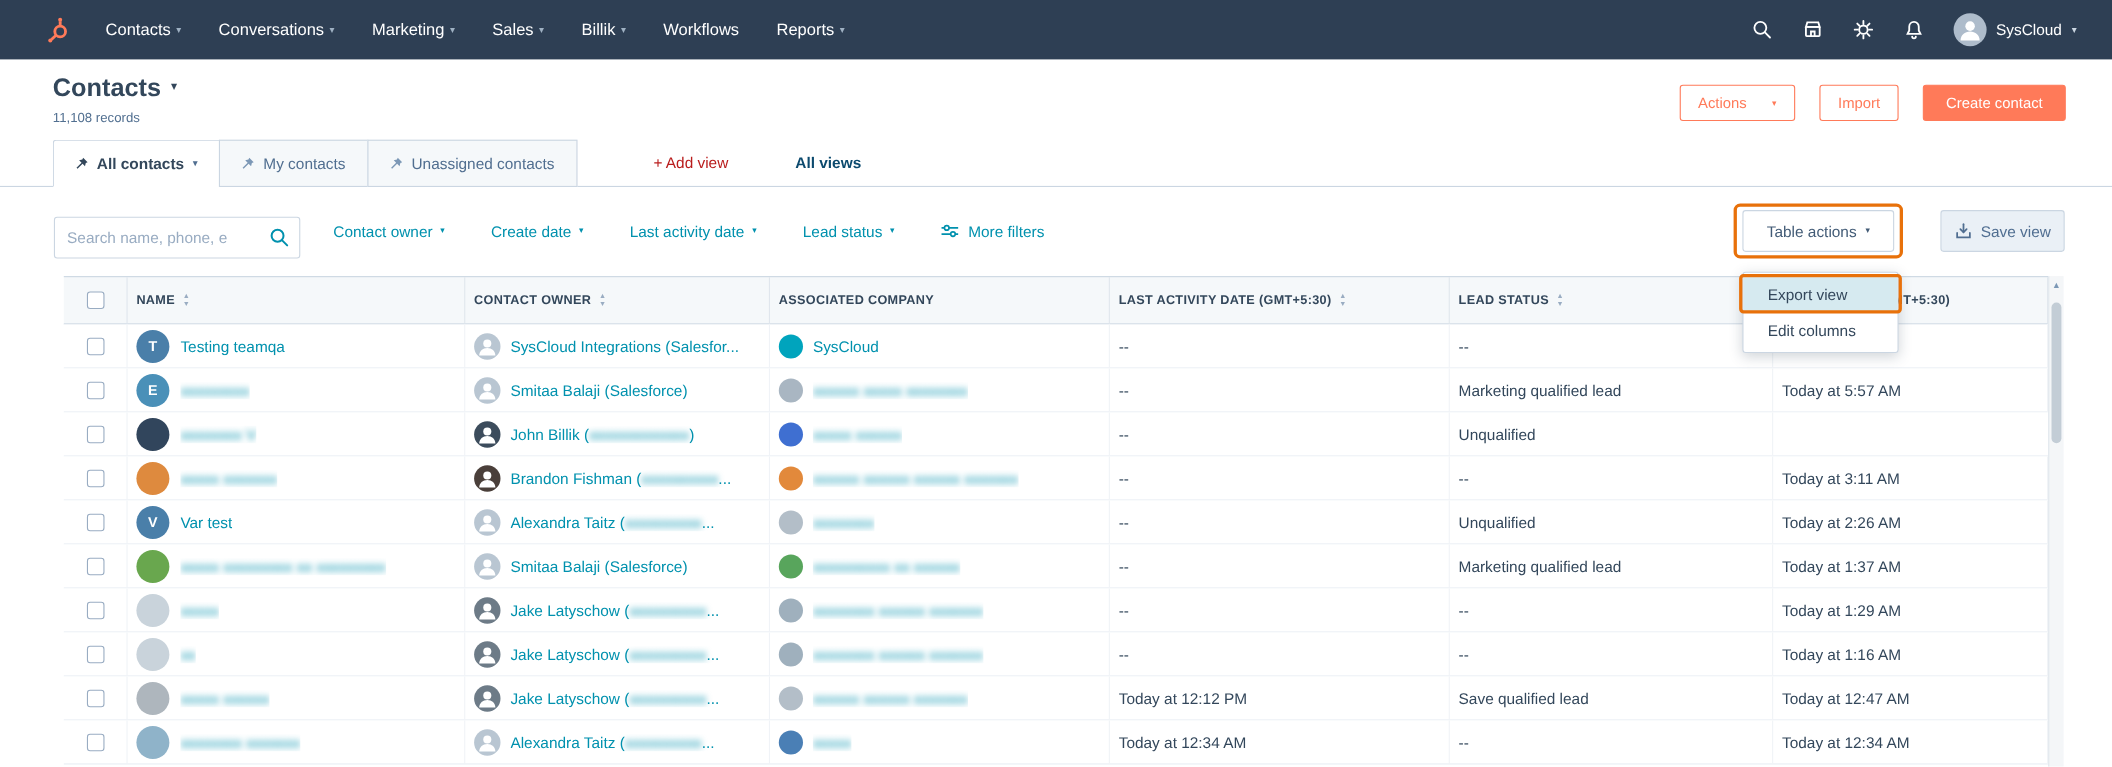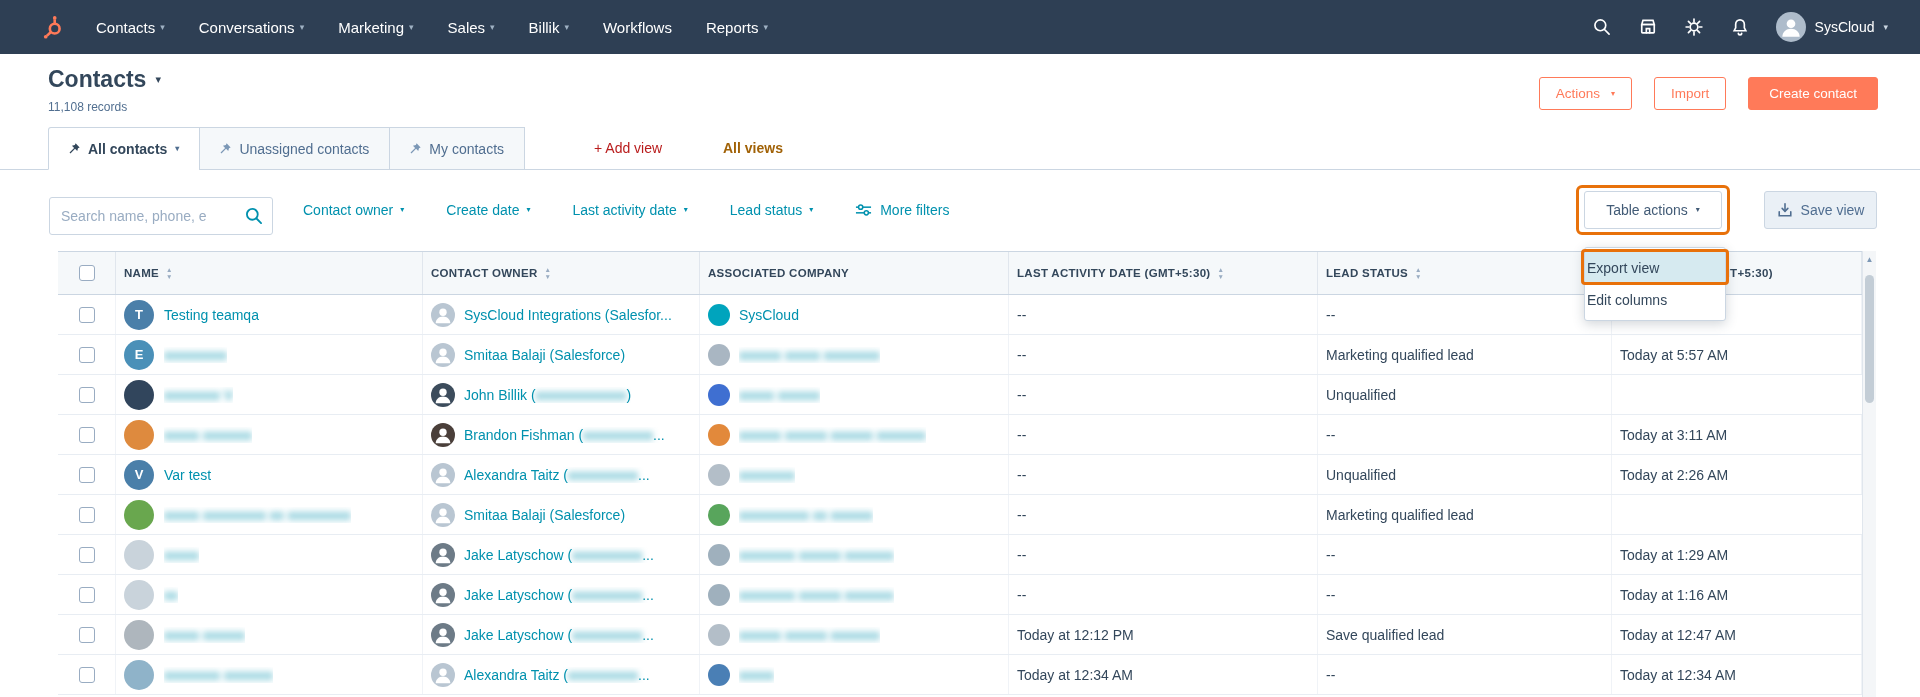--- a/index.html
+++ b/index.html
@@ -20,36 +20,36 @@
   .avatar-nav{width:30px;height:30px;border-radius:50%;background:#aebccb;overflow:hidden;display:flex;align-items:center;justify-content:center}
   .avatar-nav svg{width:26px;height:26px}
   .account .caret{color:#cbd6e2}
 
   
   .title{position:absolute;left:48px;top:66px;display:flex;align-items:center;gap:9px;cursor:pointer}
   .title .t{font-size:23px;font-weight:700;color:#33475b}
   .title .caret{font-size:11px;color:#33475b}
   .records{position:absolute;left:48px;top:100px;font-size:12px;color:#516f90}
   .header-buttons{position:absolute;top:77px;right:42px;display:flex;gap:22px;align-items:center}
-  .btn{height:33px;padding:0 16px;border-radius:3px;font-size:13.5px;font-family:"Liberation Sans",sans-serif;cursor:pointer;display:flex;align-items:center;gap:11px}
+  .btn{height:33px;padding:0 16px;border-radius:3px;font-size:13.5px;font-family:"Liberation Sans",sans-serif;cursor:pointer;display:flex;align-items:center;gap:23px}
   .btn.outline{background:#fff;border:1px solid #ff7a59;color:#ff7a59}
   .btn.primary{background:#ff7a59;border:1px solid #ff7a59;color:#fff;padding:0 20px}
   .btn .caret{font-size:8px}
 
   
   .panel{position:absolute;left:0;top:169px;width:1920px;height:528px;background:#fff;border-top:1px solid #cbd6e2}
   .tabs-row{position:absolute;left:48px;top:127px;height:43px;display:flex;align-items:stretch;z-index:2}
   .tab{display:flex;align-items:center;gap:8px;padding:0 20px;font-size:14px;color:#506e90;background:#f5f8fa;border:1px solid #cbd6e2;margin-left:-1px;cursor:pointer;white-space:nowrap}
   .tab:first-child{margin-left:0;border-top-left-radius:3px}
   .tab.active{background:#fff;color:#33475b;font-weight:700;border-bottom-color:#fff}
   .tab .pin{display:inline-flex;color:#7c98b6}
   .tab.active .pin{color:#33475b}
   .tab .caret{color:#506e90;font-size:8px}
   .add-view{position:absolute;left:594px;top:140px;font-size:14px;color:#b91c1c;cursor:pointer;z-index:2}
-  .all-views{position:absolute;left:723px;top:140px;font-size:14px;color:#a16207;font-weight:600;cursor:pointer;z-index:2}
+  .all-views{position:absolute;left:723px;top:140px;font-size:14px;color:#0c4a6e;font-weight:600;cursor:pointer;z-index:2}
 
   
   .filters{position:absolute;left:49px;top:190px;height:40px;display:flex;align-items:center;z-index:2}
   .search-box{position:relative;width:224px;height:26px}
   .search-box input{width:224px;height:38px;border:1px solid #cbd6e2;border-radius:3px;padding:0 34px 0 11px;font-size:14px;font-family:"Liberation Sans",sans-serif;color:#33475b;outline:none}
   .search-box input::placeholder{color:#99acc2}
   .search-ic{position:absolute;right:9px;top:9px;width:20px;height:20px;cursor:pointer}
   .search-ic svg{stroke:#0091ae;fill:none;stroke-width:2.2;stroke-linecap:round}
   .filter-dds{display:flex;margin-left:30px;gap:42px;align-items:center}
   .filter-dd{display:flex;align-items:center;gap:7px;font-size:14px;color:#0091ae;cursor:pointer;white-space:nowrap}
@@ -57,21 +57,21 @@
   .more-filters{display:flex;align-items:center;gap:8px;font-size:14px;color:#0091ae;cursor:pointer;margin-left:42px}
   .more-filters svg{stroke:#0091ae;fill:#0091ae;stroke-width:1.6}
 
   .table-actions-btn{position:absolute;left:1584px;top:191px;width:138px;height:38px;background:#fff;border:1px solid #cbd6e2;border-radius:3px;color:#425b76;font-size:14px;font-family:"Liberation Sans",sans-serif;display:flex;align-items:center;justify-content:center;gap:8px;cursor:pointer;z-index:3}
   .table-actions-btn .caret{font-size:8px}
   .save-view-btn{position:absolute;left:1764px;top:191px;width:113px;height:38px;background:#eaf0f6;border:1px solid #cbd6e2;border-radius:3px;color:#506e91;font-size:14px;font-family:"Liberation Sans",sans-serif;display:flex;align-items:center;justify-content:center;gap:8px;cursor:pointer;z-index:2}
   .save-view-btn svg{stroke:#506e91;fill:none;stroke-width:1.8;stroke-linecap:round}
 
   
   .menu{position:absolute;left:1584px;top:247px;width:142px;background:#fff;border:1px solid #cbd6e2;border-radius:3px;box-shadow:0 3px 12px rgba(45,62,80,.22);padding:4px 0;z-index:20}
-  .menu-item{height:32px;line-height:32px;padding:0 2px;font-size:14px;color:#33475b;cursor:pointer;white-space:nowrap}
+  .menu-item{height:32px;line-height:32px;padding:0 22px;font-size:14px;color:#33475b;cursor:pointer;white-space:nowrap}
   .menu-item.active{background:#d6eaf0}
 
   .annotation{position:absolute;border:3px solid #e8710a;border-radius:6px;pointer-events:none;z-index:30}
   #ann-table-actions{left:1576px;top:185px;width:154px;height:50px}
   #ann-export-view{left:1581px;top:249px;width:148px;height:36px;border-radius:4px}
 
   
   .table{position:absolute;left:58px;top:251px;width:1804px;z-index:1}
   .grid-cols{display:grid;grid-template-columns:58px 307px 277px 309px 309px 294px 250px}
   .table-header{height:44px;background:#f5f8fa;border-top:1px solid #cbd6e2;border-bottom:1px solid #cbd6e2}
@@ -202,29 +202,29 @@
       </span>
       <span>All contacts</span>
       <span class="caret">▾</span>
     </div>
     <div class="tab">
       <span class="pin">
         <svg viewBox="0 0 12 12" width="11" height="11">
           <path d="M7.2.4L11.6 4.8 9.8 5.6 9 8.8 6.6 6.4 1.6 11.4.6 10.4 5.6 5.4 3.2 3 6.4 2.2z" fill="currentColor"></path>
         </svg>
       </span>
-      <span>Unassigned contacts</span>
+      <span>My contacts</span>
     </div>
     <div class="tab">
       <span class="pin">
         <svg viewBox="0 0 12 12" width="11" height="11">
           <path d="M7.2.4L11.6 4.8 9.8 5.6 9 8.8 6.6 6.4 1.6 11.4.6 10.4 5.6 5.4 3.2 3 6.4 2.2z" fill="currentColor"></path>
         </svg>
       </span>
-      <span>My contacts</span>
+      <span>Unassigned contacts</span>
     </div>
   </div>
 <div class="add-view">+ Add view</div>
 <div class="all-views">All views</div>
 
 <div class="filters">
   <div class="search-box">
     <input type="text" placeholder="Search name, phone, e" style="">
     <span class="search-ic">
       <svg viewBox="0 0 24 24">
@@ -456,20 +456,21 @@
             </svg>
           </div>
           <span class="link"><span>Smitaa Balaji (Salesforce)</span></span>
         </div>
         <div class="td">
           <div class="company-logo" style="background: rgb(88, 165, 92);"></div>
           <span class="link"><span class="blur">xxxxxxxxxx xx xxxxxx</span></span>
         </div>
         <div class="td val">--</div>
         <div class="td val">Marketing qualified lead</div>
+        <div class="td val">Today at 1:37 AM</div>
       </div>
       <div class="tr grid-cols">
         <div class="td cb-cell">
           <div class="checkbox"></div>
         </div>
         <div class="td">
           <div class="avatar" style="background: rgb(201, 211, 219);"></div>
           <span class="link bold"><span class="blur">xxxxx</span></span>
         </div>
         <div class="td">

